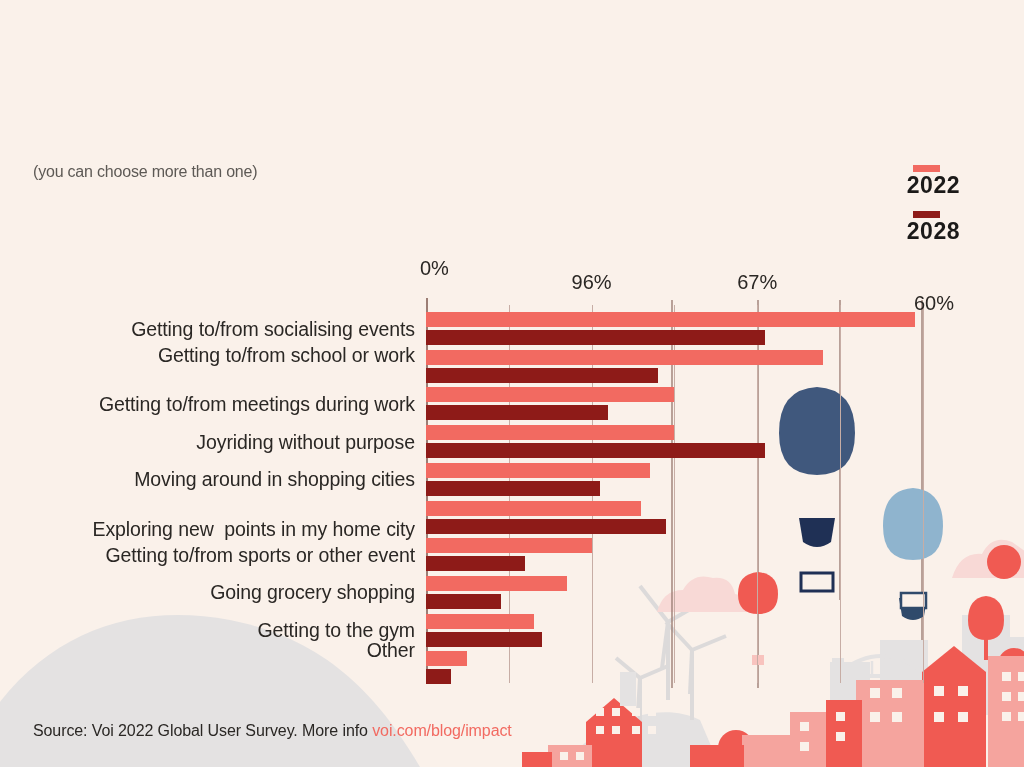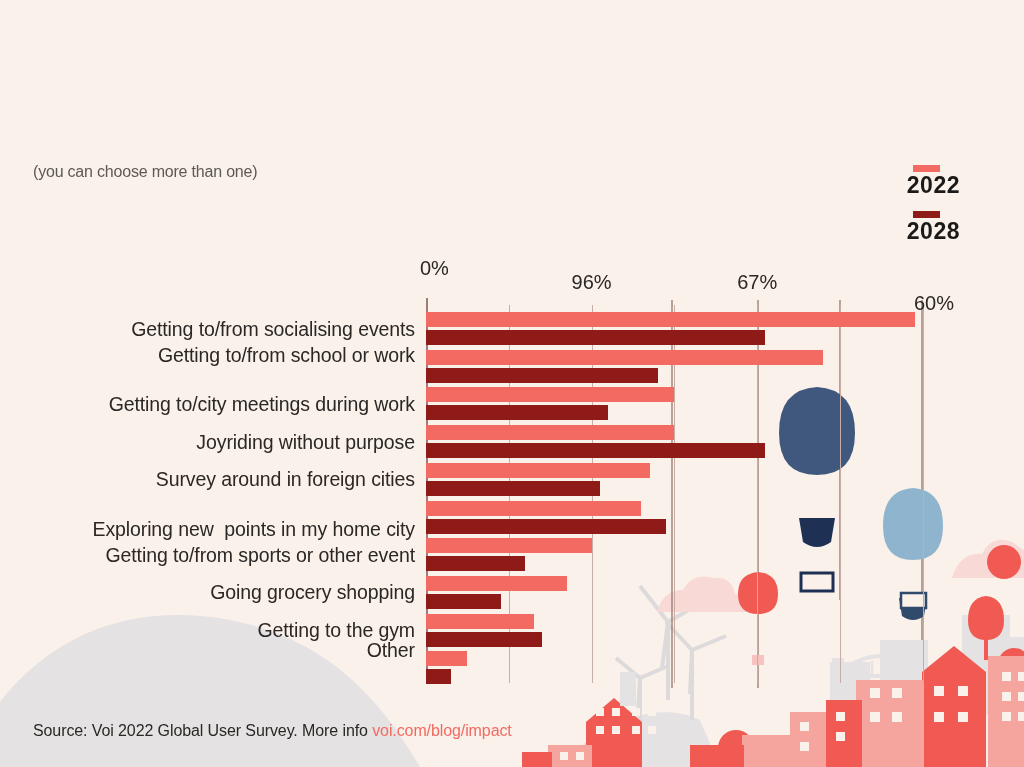--- a/index.html
+++ b/index.html
@@ -205,23 +205,23 @@
     </div>
     <div class="legend-row">
       <span class="legend-swatch" style="background:#8E1B18"></span>
       <span class="legend-label">2028</span>
     </div>
   </div>
 
   <div class="cats" id="cats">
       <div class="cat" style="top: 23.5px;">Getting to/from socialising events</div>
       <div class="cat" style="top: 50px;">Getting to/from school or work</div>
-      <div class="cat" style="top: 98.9px;">Getting to/city meetings during work</div>
+      <div class="cat" style="top: 98.9px;">Getting to/from meetings during work</div>
       <div class="cat" style="top: 136.6px;">Joyriding without purpose</div>
-      <div class="cat" style="top: 174.3px;">Survey around in foreign cities</div>
+      <div class="cat" style="top: 174.3px;">Moving around in shopping cities</div>
       <div class="cat" style="top: 224px;">Exploring new  points in my home city</div>
       <div class="cat" style="top: 249.7px;">Getting to/from sports or other event</div>
       <div class="cat" style="top: 287.4px;">Going grocery shopping</div>
       <div class="cat" style="top: 325.1px; margin-left: 16px;">Getting to the gym</div>
       <div class="cat" style="top: 345px;">Other</div>
     </div>
 
   <div class="plot" id="plot">
       <div class="gridline axis" style="left: 0px;"></div>
       <div class="gridline" style="left: 82.8px;"></div>

